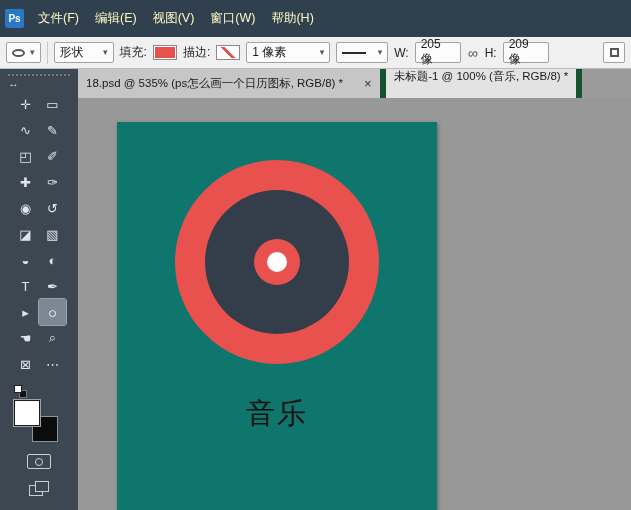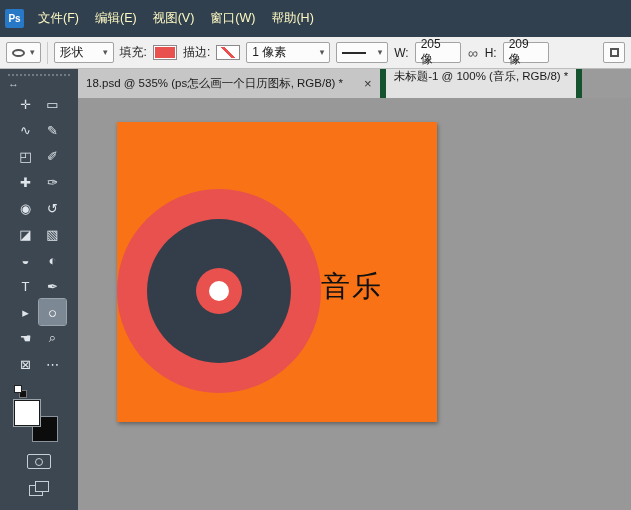--- a/index.html
+++ b/index.html
@@ -94,23 +94,23 @@
     display: flex; align-items: center; gap: 21px; padding: 0 8px;
     font-size: 11.5px; color: #1a1a1a; white-space: nowrap;
     background: #C6C6C6; border-right: 6px solid #14532d; cursor: default;
   }
   .tab.active { background: #E3E3E3; flex-direction: column; }
   .tab .close { font-size: 13px; color: #333; line-height: 1; }
   .tab-filler { flex: 1; }
 
   .canvas { flex: 1; position: relative; background: #989898; overflow: hidden; }
   .document {
-    position: absolute; left: 39px; top: 24px; width: 320px; height: 300px;
-    background: #f97316; box-shadow: 1px 2px 4px rgba(0,0,0,0.35);
-    display: flex; flex-direction: row; align-items: center;
+    position: absolute; left: 39px; top: 24px; width: 320px; height: 388px;
+    background: #0f766e; box-shadow: 1px 2px 4px rgba(0,0,0,0.35);
+    display: flex; flex-direction: column; align-items: center;
   }
   .circle { border-radius: 50%; display: flex; align-items: center; justify-content: center; }
   .c-outer { width: 204px; height: 204px; margin-top: 38px; }
   .c-dark  { width: 144px; height: 144px; }
   .c-small { width: 46px;  height: 46px; }
   .c-hole  { width: 20px;  height: 20px; }
   .art-label {
     margin-top: 30px; font-size: 29px; color: #111; letter-spacing: 2px;
     font-family: "Liberation Sans", "DejaVu Sans", sans-serif;
   }

